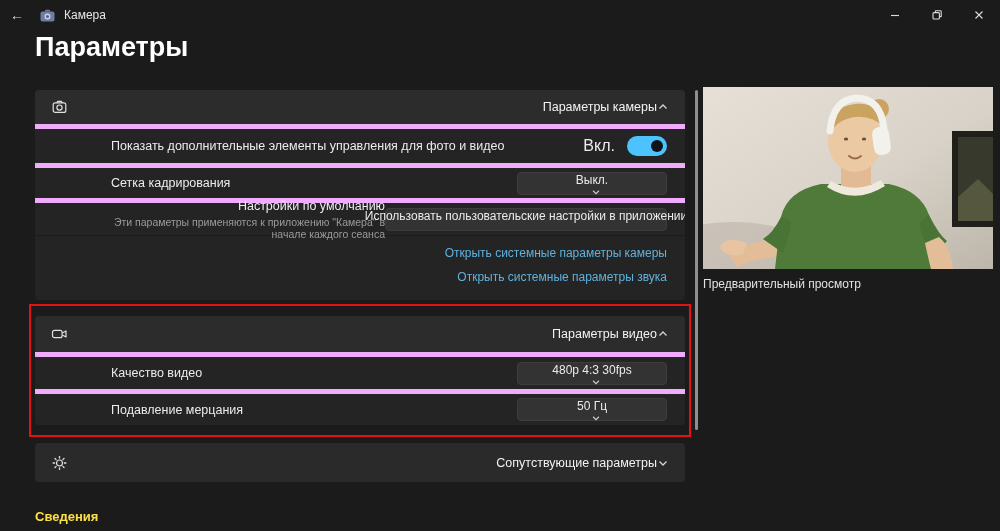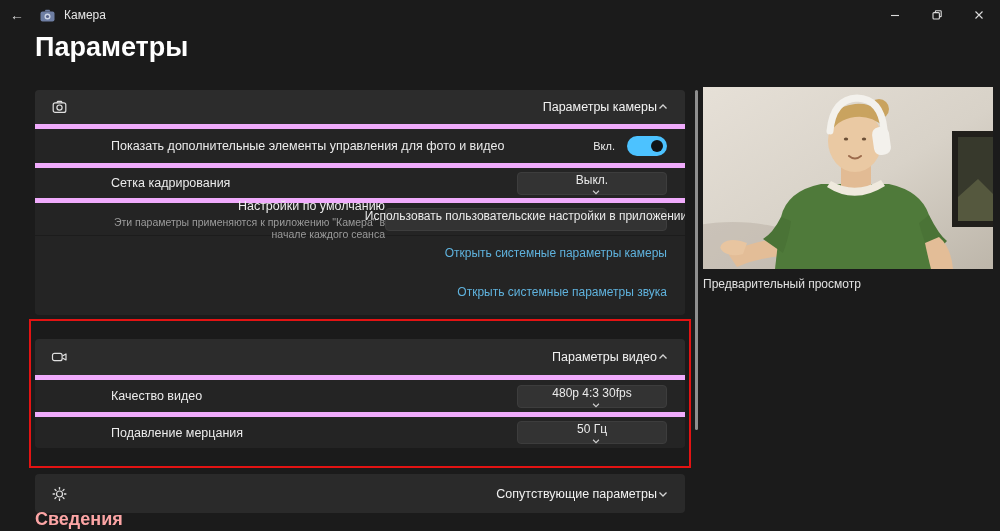--- a/index.html
+++ b/index.html
@@ -32,31 +32,31 @@
   .row-label{ font-size:12.5px; color:#ececec; }
   .row-desc{ font-size:10.5px; color:#9b9b9b; margin-top:3px; }
   .row-right{ margin-left:auto; display:flex; align-items:center; }
   
   .dropdown{ height:23px; background:#333333; border:1px solid #3d3d3d; border-radius:4px;
     display:flex; align-items:center; justify-content:space-between; padding:0 10px; font-size:12px; color:#eaeaea;flex-direction:column; }
   .dd-sm{ width:150px; }
   .dd-lg{ width:282px; }
   .dd-chev{ width:10px; height:10px; margin-left:8px; flex:none; }
   
-  .state-label{ font-size:11px; margin-right:12px; color:#ececec; }
+  .state-label{ font-size:16px; margin-right:12px; color:#ececec; }
   .toggle{ width:40px; height:20px; border-radius:10px; position:relative; }
   .toggle .knob{ width:12px; height:12px; border-radius:50%; background:#101417; position:absolute; top:4px; right:4px; }
   
-  .links-block{ padding:10px 18px 16px 76px; background:#242424; display:flex; flex-direction:column; gap:25px; }
+  .links-block{ padding:10px 18px 16px 76px; background:#242424; display:flex; flex-direction:column; gap:10px; }
   .link{ font-size:12px; text-decoration:none; }
   
-  .video-highlight{ margin:4px -6px 0; padding:18px 4px; border:2px solid #e31313; }
+  .video-highlight{ margin:4px -6px 0; padding:10px 4px; border:2px solid #e31313; }
   .mt5{ margin-top:5px; }
   .mt6{ margin-top:6px; }
-  .footer-heading{ position:absolute; left:35px; top:509px; font-size:18px; font-weight:600; color:#fca5a5; }
+  .footer-heading{ position:absolute; left:35px; top:509px; font-size:13px; font-weight:600; color:#fde047; }
   
   .scrollbar{ position:absolute; left:695px; top:90px; width:3px; height:340px; background:#8f8f8f; border-radius:2px; }
   
   .preview{ position:absolute; left:703px; top:87px; width:290px; }
   .preview-img{ width:290px; height:182px; display:block; background:#d6d0c7; }
   .preview-caption{ font-size:12px; color:#e2e2e2; margin-top:8px; }
   svg{ display:block; }
 </style>
 </head>
 <body>

